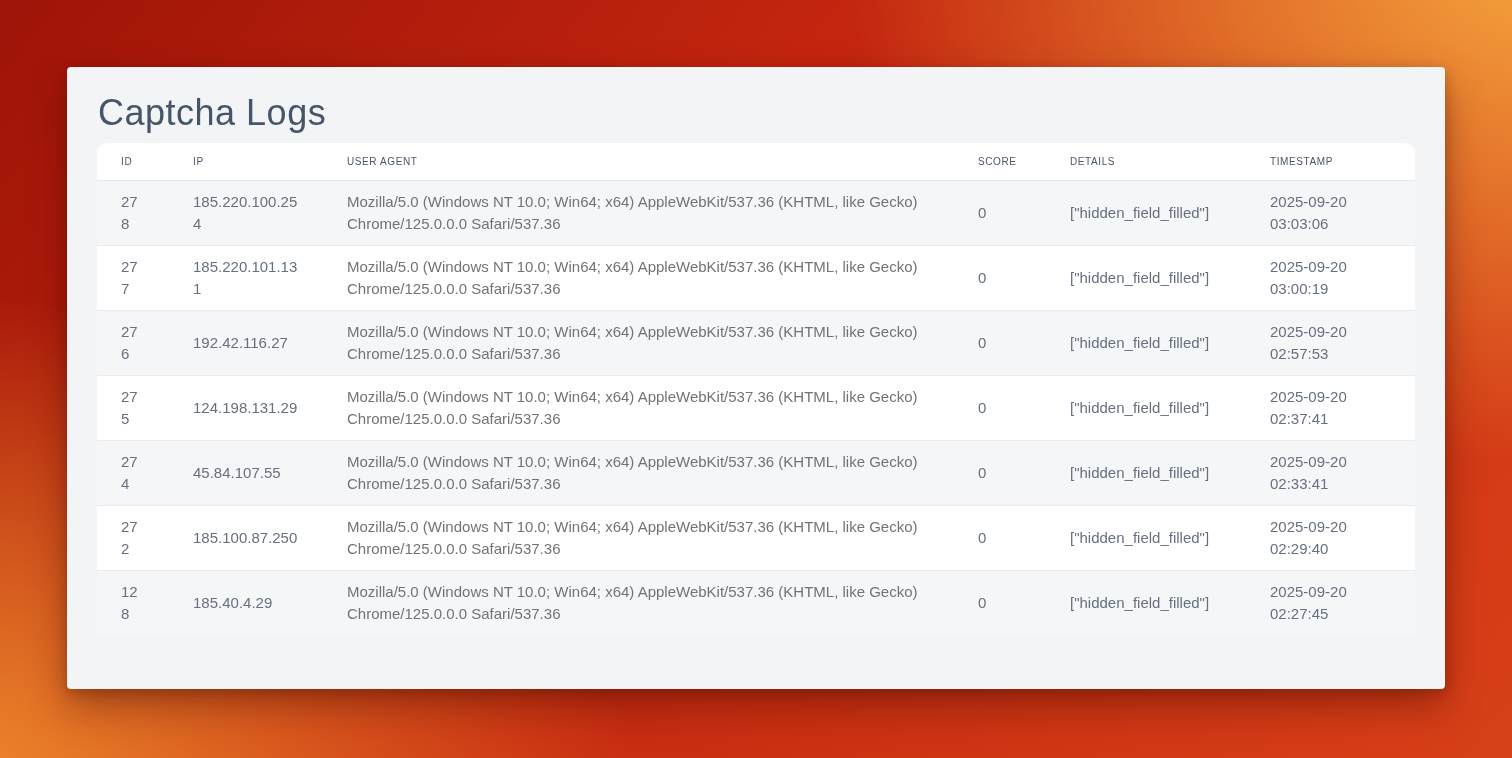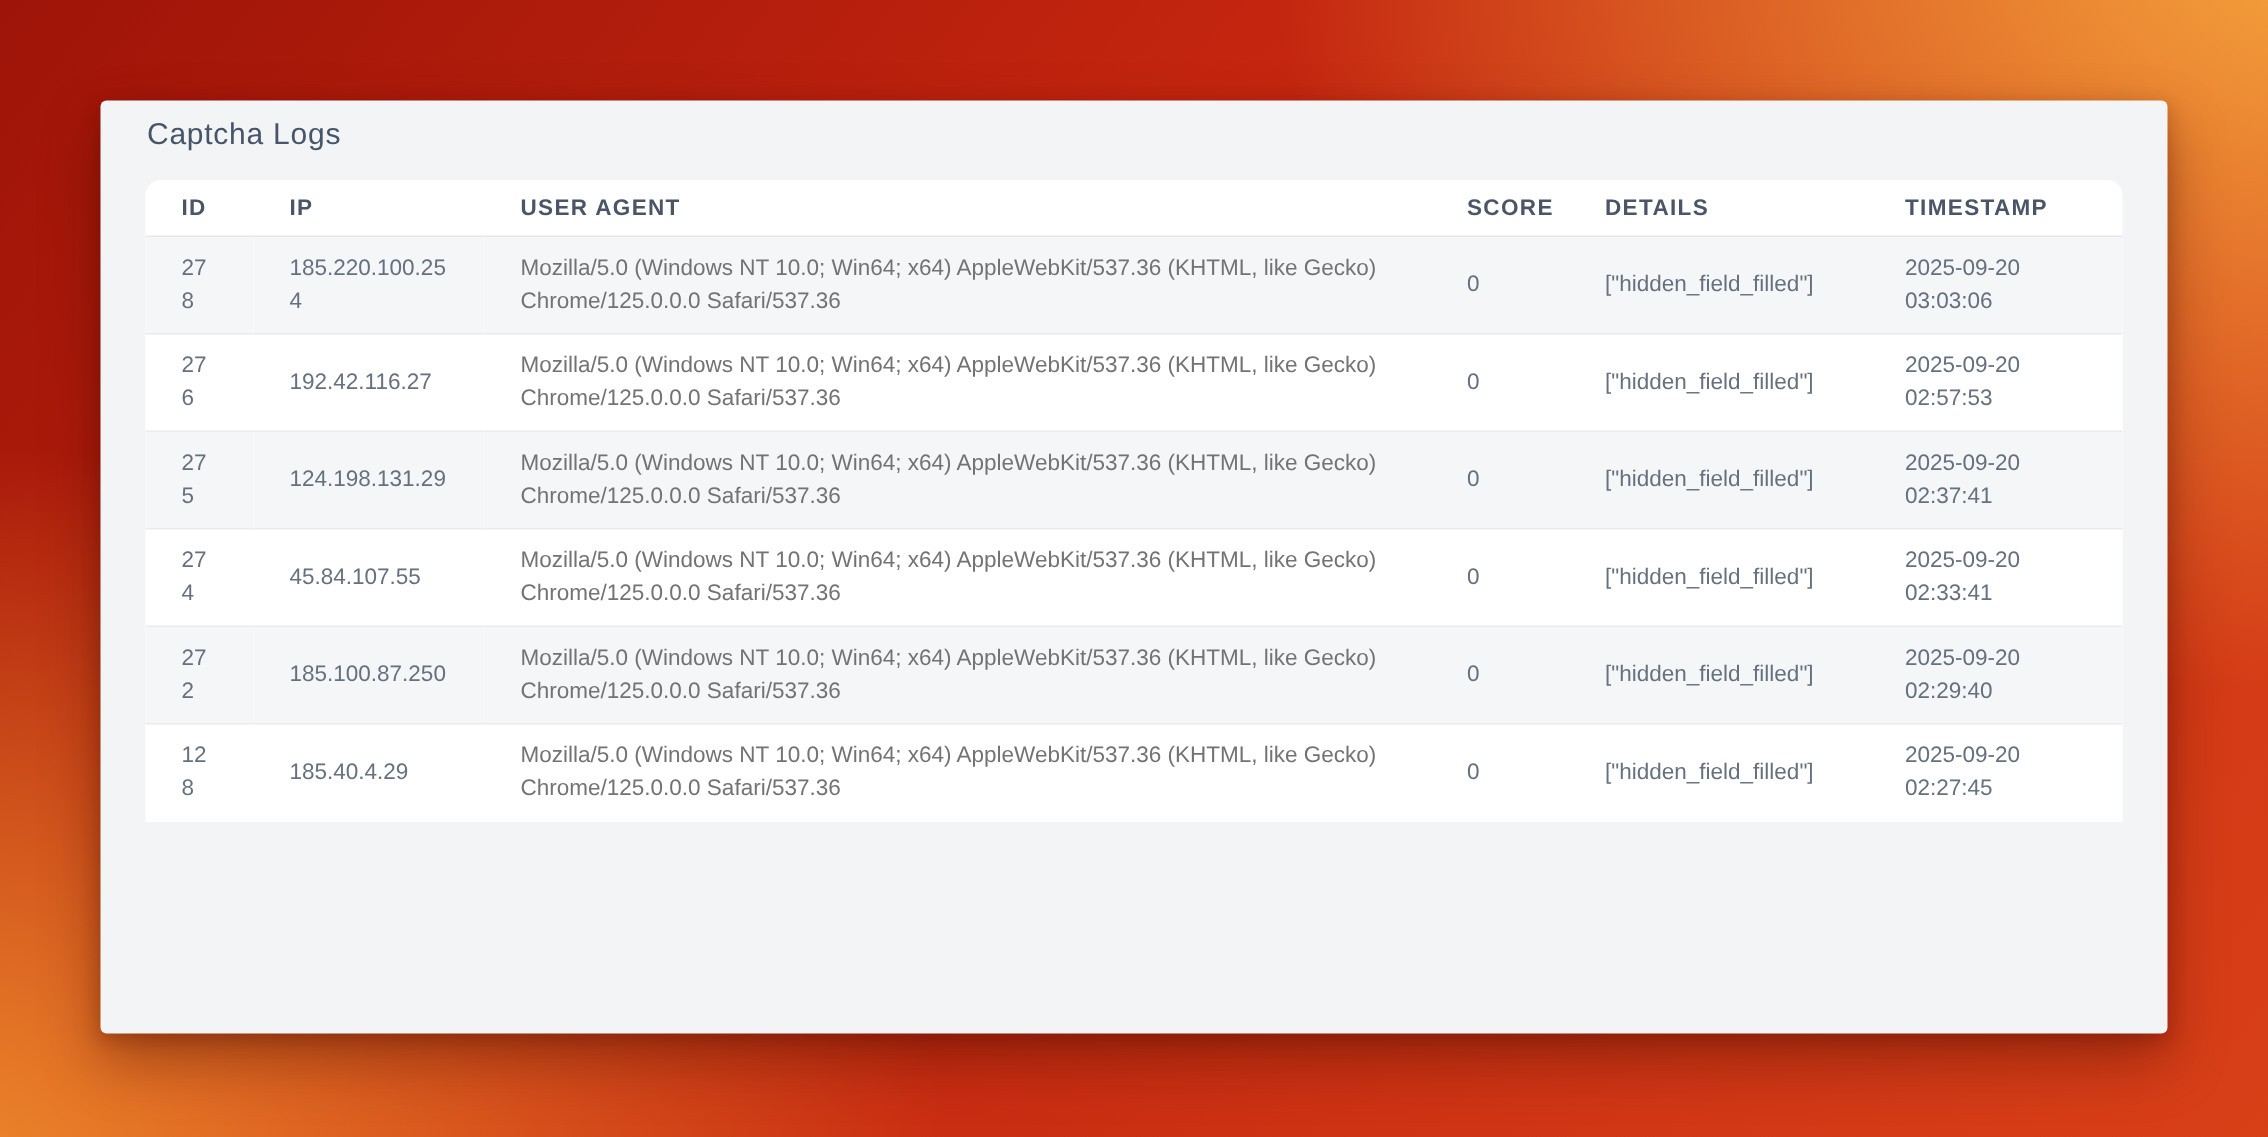--- a/index.html
+++ b/index.html
@@ -27,44 +27,44 @@
     width: 1378px;
     height: 622px;
     background: #f3f4f5;
     border-radius: 4px;
     box-shadow: 0 18px 38px rgba(70, 12, 0, 0.40), 0 4px 12px rgba(70, 12, 0, 0.25);
     padding: 0 30px;
     overflow: hidden;
   }
 
   .page-title {
-    margin: 2px 0 9px 1px;
-    font-size: 20px;
+    margin: 25px 0 9px 1px;
+    font-size: 36px;
     line-height: 42px;
     font-weight: 500;
     color: #46566a;
     letter-spacing: 0.5px;
   }
 
   .table-wrap {
     background: #ffffff;
     border-radius: 10px 10px 0 0;
     overflow: hidden;
   }
 
   table {
     width: 100%;
     border-collapse: collapse;
     table-layout: fixed;
   }
 
   thead th {
     text-align: left;
-    font-size: 15px;
-    font-weight: 700;
+    font-size: 10px;
+    font-weight: 400;
     letter-spacing: 0.06em;
     color: #4a5568;
     padding: 11px 24px 10px 24px;
     border-bottom: 1px solid #e6e8eb;
     line-height: 16px;
     white-space: nowrap;
   }
 
   tbody td {
     font-size: 15px;
@@ -113,20 +113,30 @@
           <td>278</td>
           <td>185.220.100.254</td>
           <td class="ua-cell">Mozilla/5.0 (Windows NT 10.0; Win64; x64) AppleWebKit/537.36 (KHTML, like Gecko) Chrome/125.0.0.0 Safari/537.36</td>
           <td>0</td>
           <td>["hidden_field_filled"]</td>
           <td>
               <div class="ts-cell">2025-09-20 03:03:06</div>
             </td>
         </tr>
         <tr>
+          <td>277</td>
+          <td>185.220.101.131</td>
+          <td class="ua-cell">Mozilla/5.0 (Windows NT 10.0; Win64; x64) AppleWebKit/537.36 (KHTML, like Gecko) Chrome/125.0.0.0 Safari/537.36</td>
+          <td>0</td>
+          <td>["hidden_field_filled"]</td>
+          <td>
+              <div class="ts-cell">2025-09-20 03:00:19</div>
+            </td>
+        </tr>
+        <tr>
           <td>276</td>
           <td>192.42.116.27</td>
           <td class="ua-cell">Mozilla/5.0 (Windows NT 10.0; Win64; x64) AppleWebKit/537.36 (KHTML, like Gecko) Chrome/125.0.0.0 Safari/537.36</td>
           <td>0</td>
           <td>["hidden_field_filled"]</td>
           <td>
               <div class="ts-cell">2025-09-20 02:57:53</div>
             </td>
         </tr>
         <tr>

